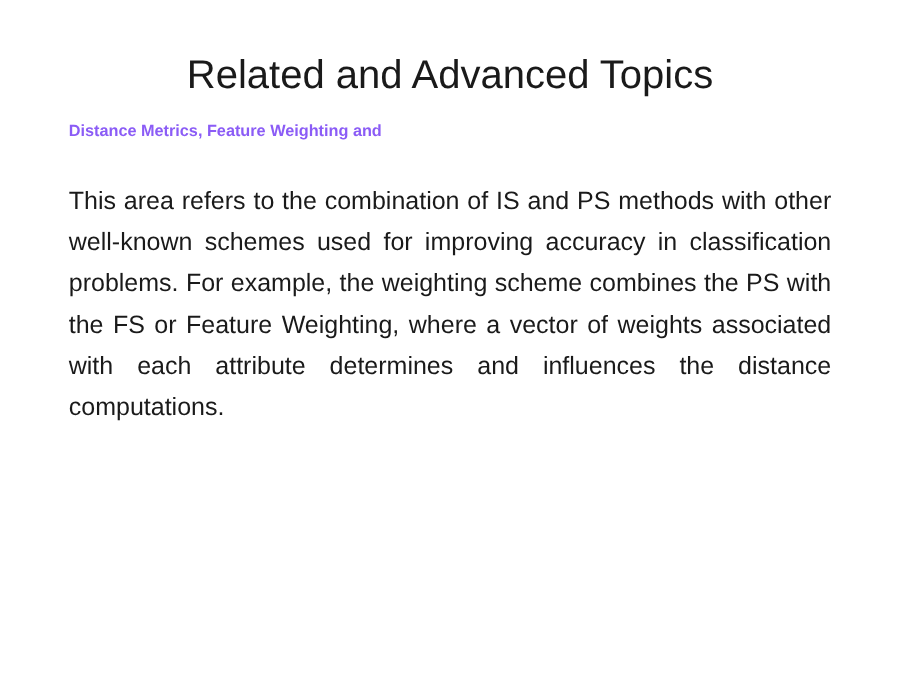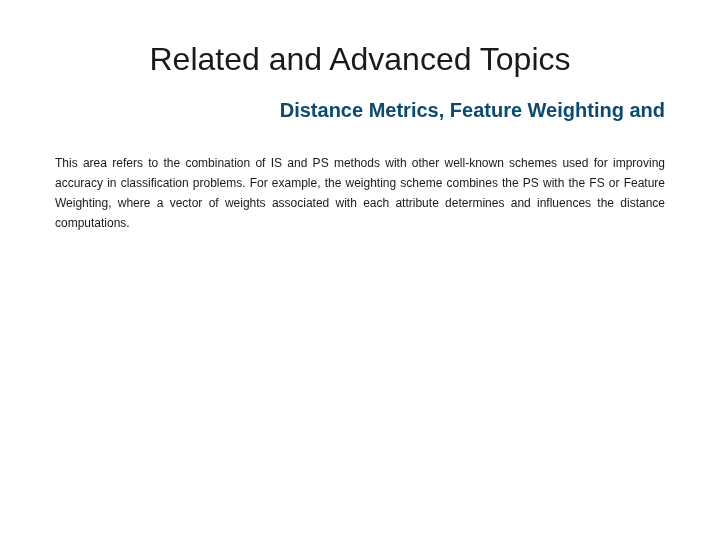--- a/index.html
+++ b/index.html
@@ -28,30 +28,30 @@
     .title {
       font-size: 32px;
       font-weight: normal;
       color: #1a1a1a;
       text-align: center;
       margin-bottom: 18px;
       line-height: 1.2;
     }
 
     .subtitle {
-      font-size: 20px;
+      font-size: 13px;
       font-weight: bold;
-      color: #0c4a6e;
+      color: #8b5cf6;
       line-height: 1.4;
       margin-bottom: 30px;
-      text-align: right;
+      text-align: left;
     }
 
     .body-text {
-      font-size: 12px;
+      font-size: 20px;
       color: #1a1a1a;
       line-height: 1.65;
       text-align: justify;
     }
   </style>
 </head>
 <body>
 
 <div class="slide-container">
   <h1 class="title">Related and Advanced Topics</h1>

